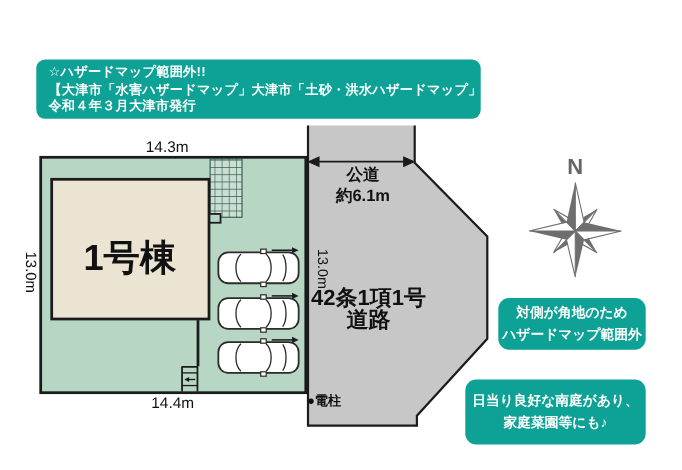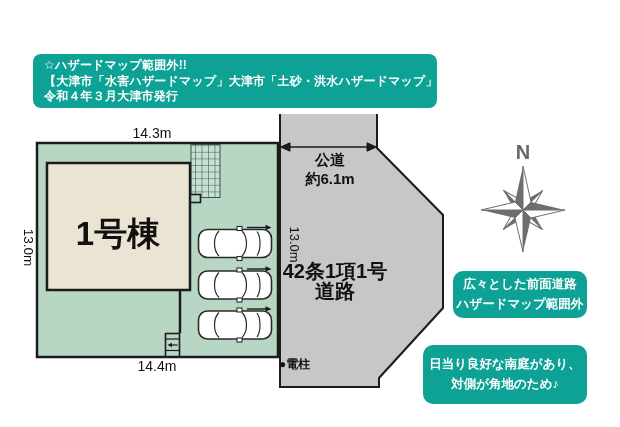--- a/index.html
+++ b/index.html
@@ -163,22 +163,22 @@
     <div>道路</div>
   </div>
 
   <div id="pole-label" class="abs">●電柱</div>
 
   <div id="bldg-label" class="abs">1号棟</div>
 
   <div id="north-label" class="abs">N</div>
 
   <div id="callout-1" class="abs callout">
-    <div>広々とした前面道路</div>
+    <div>対側が角地のため</div>
     <div>ハザードマップ範囲外</div>
   </div>
 
   <div id="callout-2" class="abs callout">
     <div>日当り良好な南庭があり、</div>
-    <div>対側が角地のため♪</div>
+    <div>家庭菜園等にも♪</div>
   </div>
 
 </div>
 
 </body></html>

